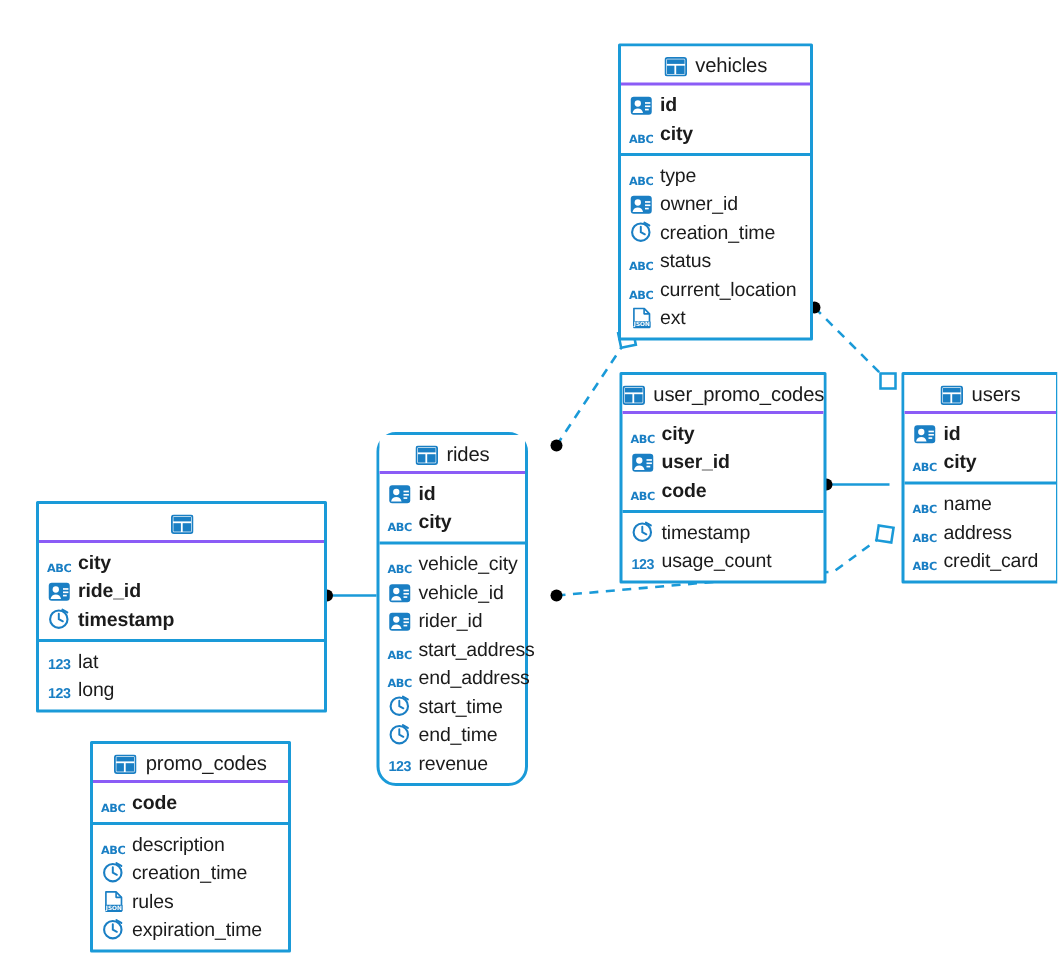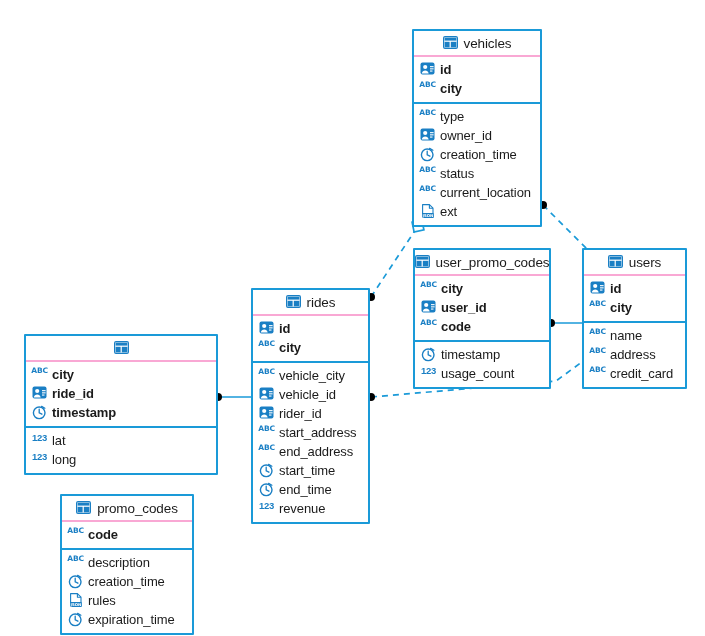--- a/index.html
+++ b/index.html
@@ -34,21 +34,21 @@
     background: #ffffff;
     border-radius: 1px;
   }
   .entity-header {
     box-sizing: border-box;
     height: 26px;
     display: flex;
     align-items: center;
     justify-content: center;
     gap: 6px;
-    border-bottom: 2px solid #f9a8d4;
+    border-bottom: 2px solid #8b5cf6;
     background: #ffffff;
     padding: 0 6px;
   }
   .entity-title {
     font-size: 13.5px;
     color: #1b1b1b;
     white-space: nowrap;
     letter-spacing: -0.1px;
   }
   .section {
@@ -72,21 +72,21 @@
     text-align: right;
   }
   .field.key .field-name {
     font-weight: bold;
   }
   .ico {
     width: 15px;
     height: 15px;
     flex: 0 0 15px;
     display: inline-flex;
-    align-items: flex-start;
+    align-items: flex-end;
     justify-content: center;
   }
   .ico svg { display: block; }
   .ico-text {
     font-size: 7.5px;
     font-weight: bold;
     color: #1a7fc4;
     letter-spacing: -0.2px;
     line-height: 1;
     font-family: "DejaVu Sans", sans-serif;
@@ -267,21 +267,21 @@
           <span class="field-name">timestamp</span>
         </div>
         <div class="field">
           <span class="ico">
             <span class="ico-num">123</span>
           </span>
           <span class="field-name">usage_count</span>
         </div>
       </div>
     </div>
-    <div class="entity" style="left: 582px; top: 248px; width: 105px;">
+    <div class="entity" style="left: 601px; top: 248px; width: 105px;">
       <div class="entity-header">
         <span class="ico">
           <svg width="15" height="13" viewBox="0 0 15 13">
             <rect x="0.6" y="0.6" width="13.8" height="11.8" rx="1.4" fill="#ffffff" stroke="#1a7fc4" stroke-width="1.2"></rect>
             <rect x="1.6" y="1.6" width="11.8" height="3" fill="#1a7fc4"></rect>
             <rect x="1.6" y="5.8" width="5" height="5.6" fill="#1a7fc4"></rect>
             <rect x="7.8" y="5.8" width="5.6" height="5.6" fill="#1a7fc4"></rect>
           </svg>
         </span>
         <span class="entity-title">users</span>
@@ -321,21 +321,21 @@
           <span class="field-name">address</span>
         </div>
         <div class="field">
           <span class="ico">
             <span class="ico-text">ABC</span>
           </span>
           <span class="field-name">credit_card</span>
         </div>
       </div>
     </div>
-    <div class="entity" style="left: 251px; top: 288px; width: 119px;">
+    <div class="entity" style="left: 251px; top: 288px; width: 101px; border-radius: 13px;">
       <div class="entity-header">
         <span class="ico">
           <svg width="15" height="13" viewBox="0 0 15 13">
             <rect x="0.6" y="0.6" width="13.8" height="11.8" rx="1.4" fill="#ffffff" stroke="#1a7fc4" stroke-width="1.2"></rect>
             <rect x="1.6" y="1.6" width="11.8" height="3" fill="#1a7fc4"></rect>
             <rect x="1.6" y="5.8" width="5" height="5.6" fill="#1a7fc4"></rect>
             <rect x="7.8" y="5.8" width="5.6" height="5.6" fill="#1a7fc4"></rect>
           </svg>
         </span>
         <span class="entity-title">rides</span>

